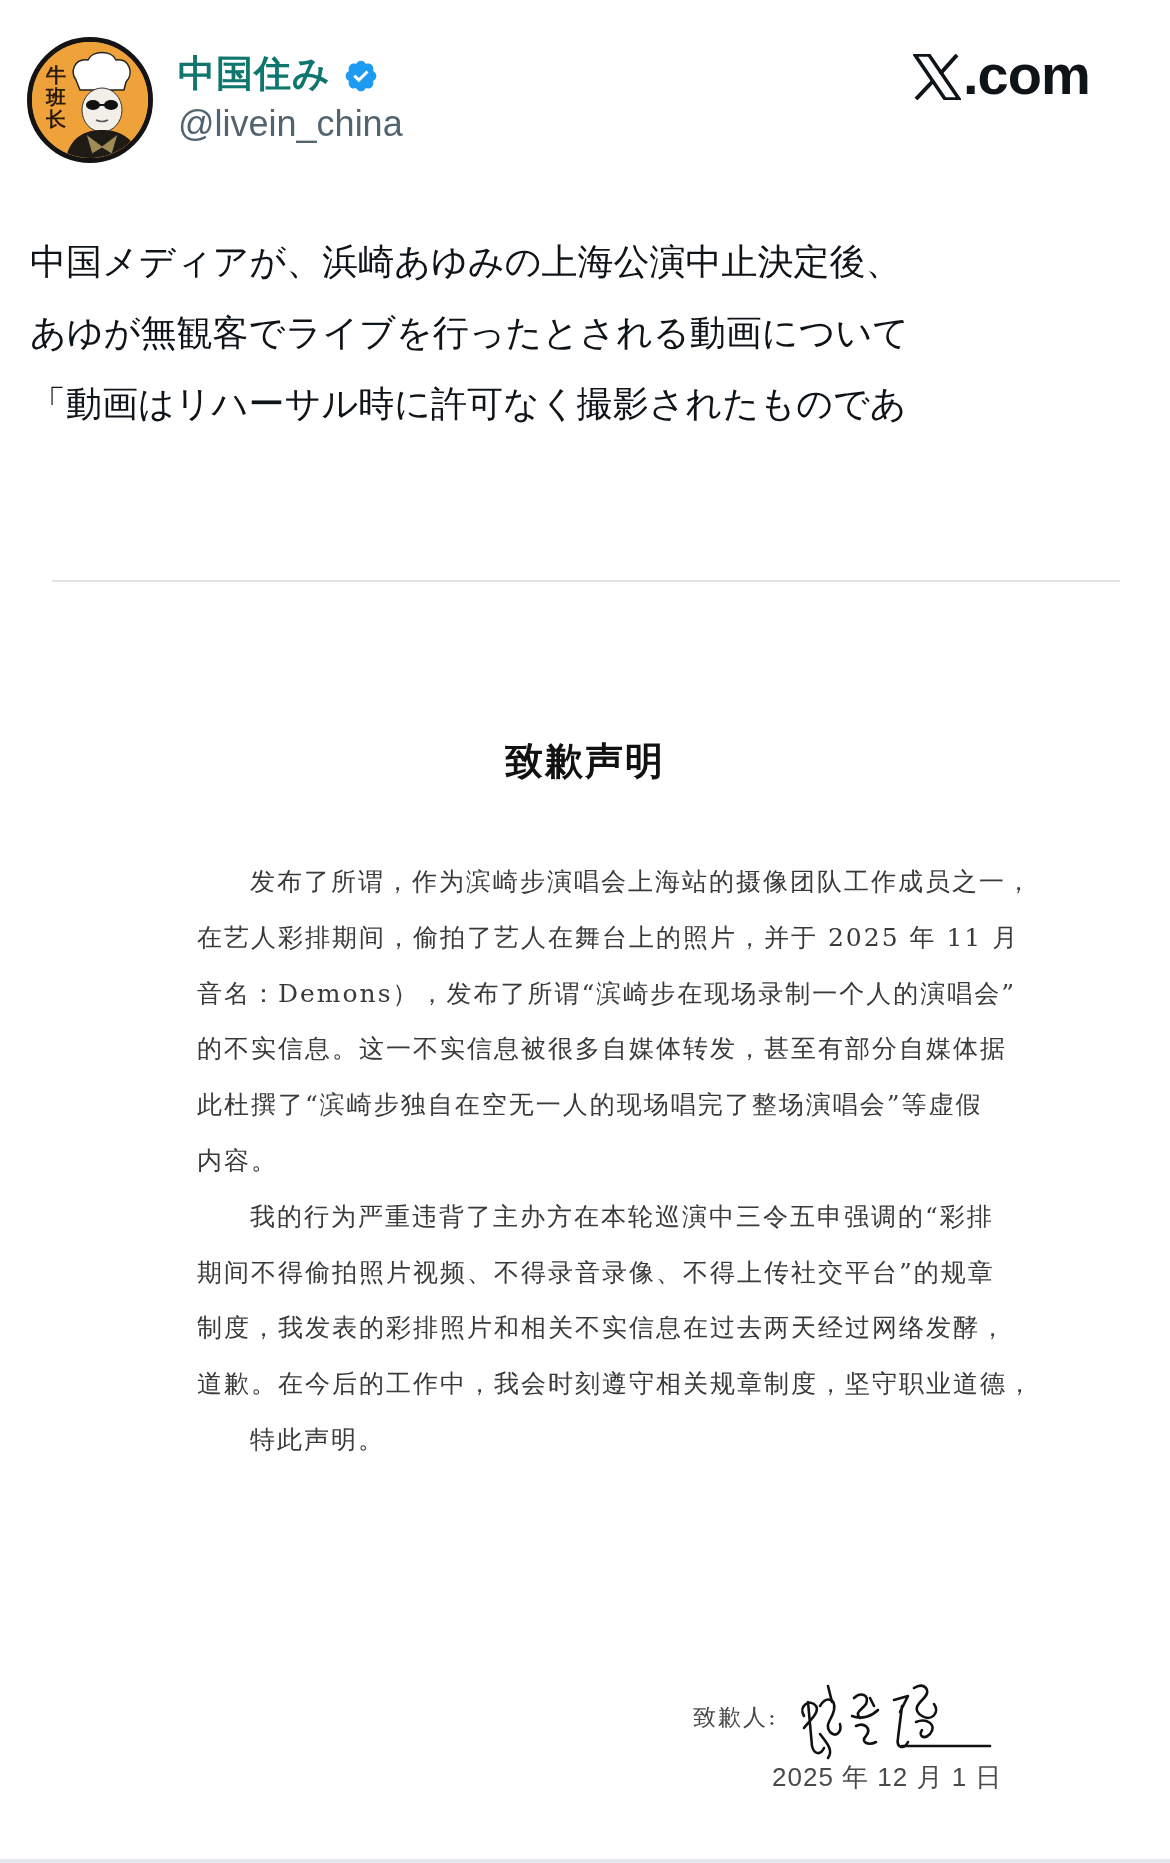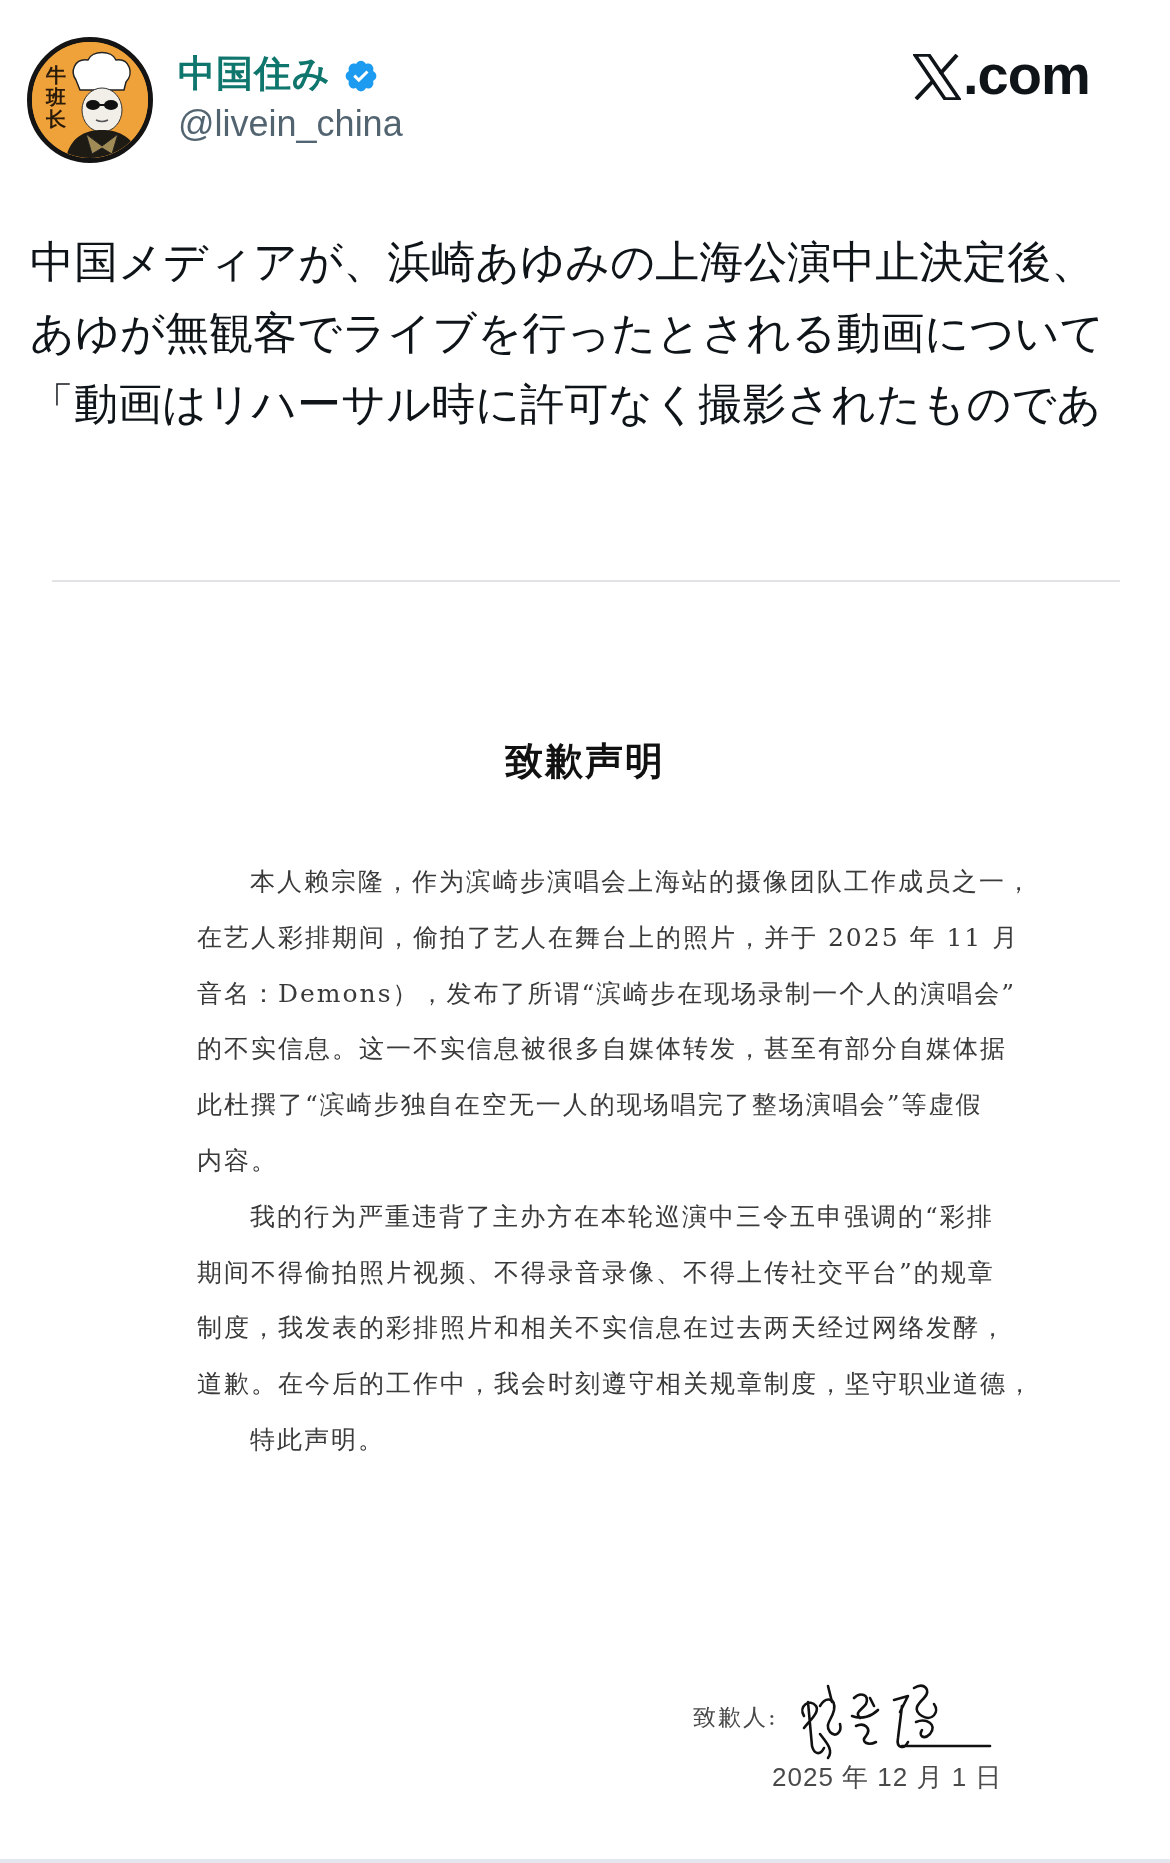--- a/index.html
+++ b/index.html
@@ -63,21 +63,21 @@
     line-height: 50px;
     color: #0f1419;
     letter-spacing: -1px;
     margin-top: 20px;
   }
 
   
   .tweet-text {
     left: 30px; top: 226px;
     width: 1115px;
-    font-size: 44px;
+    font-size: 36px;
     line-height: 71px;
     color: #0f1419;
   }
   .tweet-text .line { display: block; white-space: nowrap; }
 
   .divider {
     left: 52px; top: 580px;
     width: 1068px; height: 2px;
     background: #e1e3e5;
   }
@@ -189,21 +189,21 @@
   <span class="line">中国メディアが、浜崎あゆみの上海公演中止決定後、</span>
   <span class="line">あゆが無観客でライブを行ったとされる動画について</span>
   <span class="line">「動画はリハーサル時に許可なく撮影されたものであ</span>
 </div>
 
 <div class="abs divider"></div>
 
 <div class="abs doc-title">致歉声明</div>
 
 <div class="abs doc-body">
-  <span class="dl indent">本人赖宗隆，作为滨崎步演唱会上海站的摄像团队工作成员之一，</span>
+  <span class="dl indent">发布了所谓，作为滨崎步演唱会上海站的摄像团队工作成员之一，</span>
   <span class="dl">在艺人彩排期间，偷拍了艺人在舞台上的照片，并于 2025 年 11 月</span>
   <span class="dl">音名：Demons），发布了所谓“滨崎步在现场录制一个人的演唱会”</span>
   <span class="dl">的不实信息。这一不实信息被很多自媒体转发，甚至有部分自媒体据</span>
   <span class="dl">此杜撰了“滨崎步独自在空无一人的现场唱完了整场演唱会”等虚假</span>
   <span class="dl short">内容。</span>
   <span class="dl indent">我的行为严重违背了主办方在本轮巡演中三令五申强调的“彩排</span>
   <span class="dl">期间不得偷拍照片视频、不得录音录像、不得上传社交平台”的规章</span>
   <span class="dl">制度，我发表的彩排照片和相关不实信息在过去两天经过网络发酵，</span>
   <span class="dl">道歉。在今后的工作中，我会时刻遵守相关规章制度，坚守职业道德，</span>
   <span class="dl closing">特此声明。</span>

